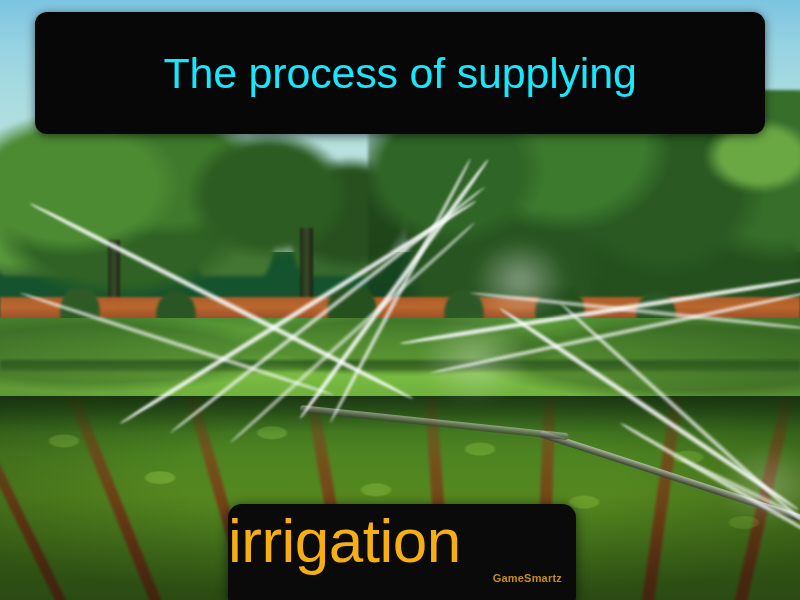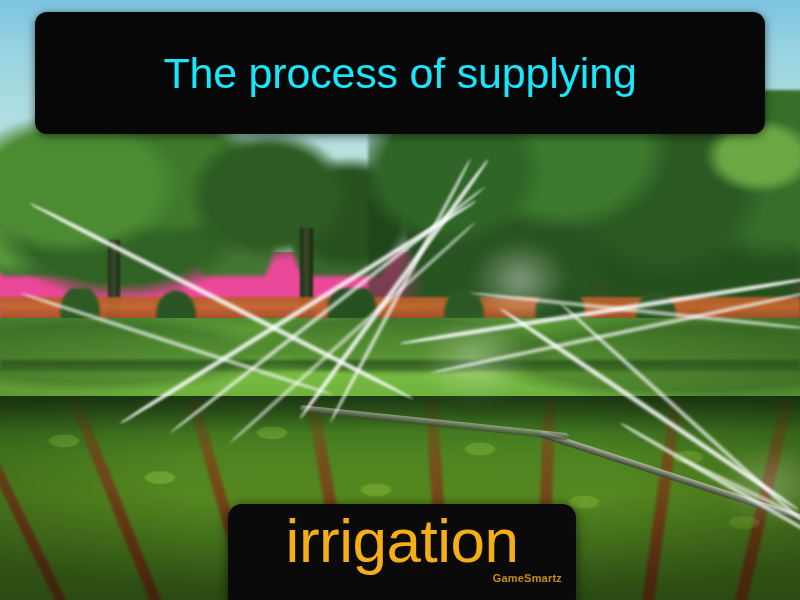--- a/index.html
+++ b/index.html
@@ -9,21 +9,21 @@
   }
   body {
     font-family: "Liberation Sans", sans-serif;
   }
 
   #card {
     position: relative;
     width: 800px;
     height: 600px;
     overflow: hidden;
-    background: #ec4899;
+    background: #14532d;
   }
 
   
   .scene {
     position: absolute;
     inset: 0;
     overflow: hidden;
   }
 
   
@@ -289,21 +289,21 @@
     width: 348px;
     height: 106px;
     background: #0a0a0a;
     border-radius: 14px;
     box-shadow: 0 2px 12px rgba(0,0,0,.6);
   }
   .term-text {
     position: absolute;
     left: 0; right: 0;
     top: 6px;
-    text-align: center;
+    text-align: left;
     color: #f5ae14;
     font-size: 62px;
     line-height: 1.0;
     font-weight: 400;
     letter-spacing: -0.5px;
     font-family: "Liberation Sans", sans-serif;
   }
   .watermark {
     position: absolute;
     right: 14px;

